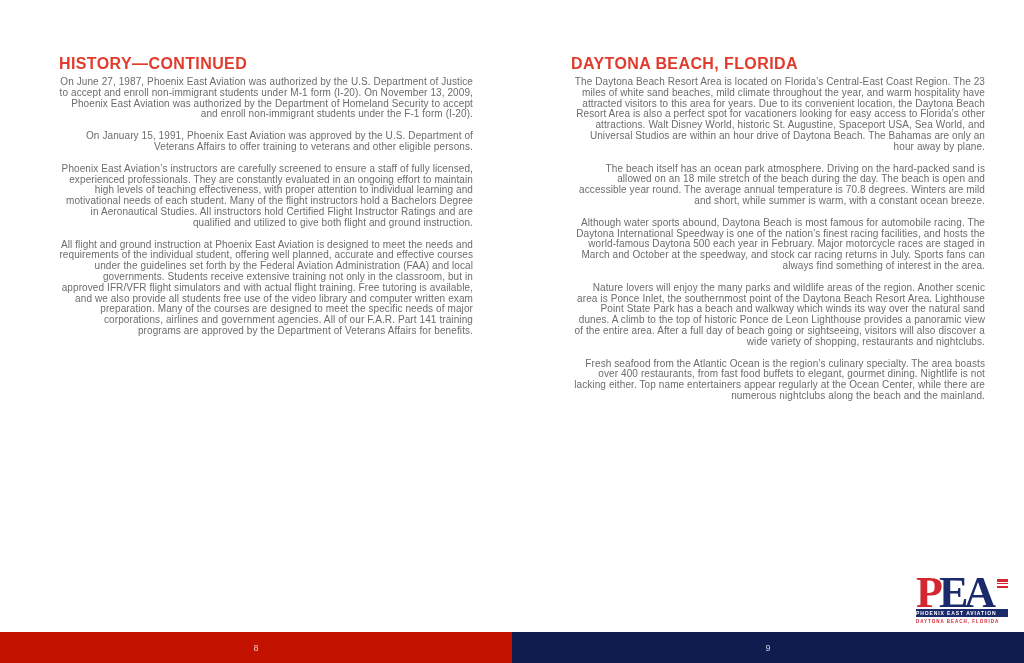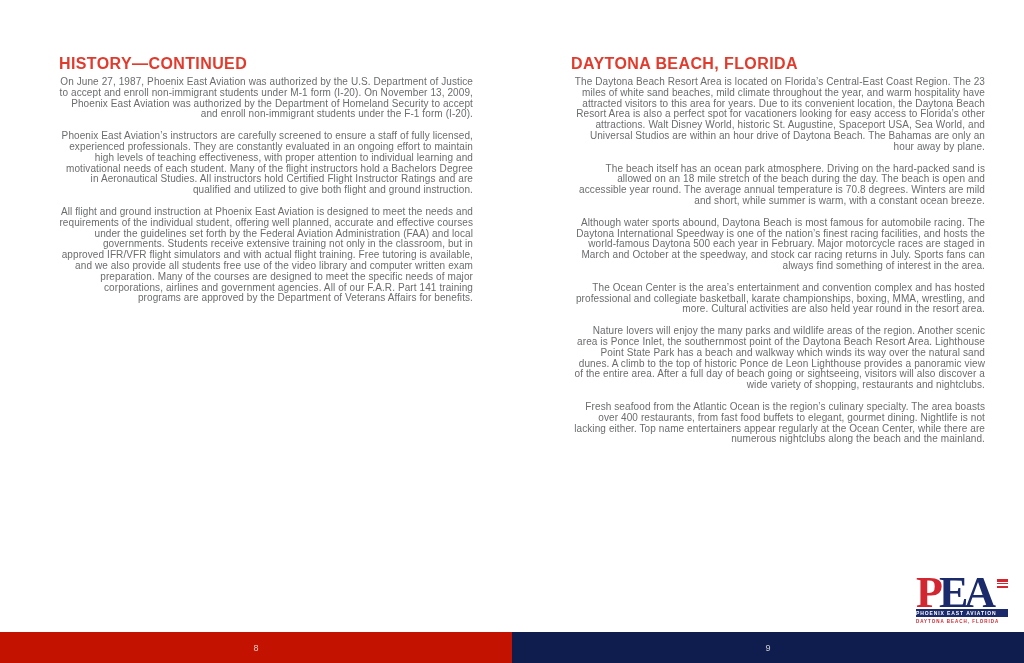--- a/index.html
+++ b/index.html
@@ -105,30 +105,30 @@
   }
   .footer-half.red  { background: #c41200; }
   .footer-half.navy { background: #0e1d4e; }
 </style>
 </head>
 <body>
 
 <section class="column left">
   <h1 class="col-heading">HISTORY—CONTINUED</h1>
   <p>On June 27, 1987, Phoenix East Aviation was authorized by the U.S. Department of Justice to accept and enroll non-immigrant students under M-1 form (I-20). On November 13, 2009, Phoenix East Aviation was authorized by the Department of Homeland Security to accept and enroll non-immigrant students under the F-1 form (I-20).</p>
+  <p>On January 15, 1991, Phoenix East Aviation was approved by the U.S. Department of Veterans Affairs to offer training to veterans and other eligible persons.</p>
   <p>Phoenix East Aviation’s instructors are carefully screened to ensure a staff of fully licensed, experienced professionals. They are constantly evaluated in an ongoing effort to maintain high levels of teaching effectiveness, with proper attention to individual learning and motivational needs of each student. Many of the flight instructors hold a Bachelors Degree in Aeronautical Studies. All instructors hold Certified Flight Instructor Ratings and are qualified and utilized to give both flight and ground instruction.</p>
   <p>All flight and ground instruction at Phoenix East Aviation is designed to meet the needs and requirements of the individual student, offering well planned, accurate and effective courses under the guidelines set forth by the Federal Aviation Administration (FAA) and local governments. Students receive extensive training not only in the classroom, but in approved IFR/VFR flight simulators and with actual flight training. Free tutoring is available, and we also provide all students free use of the video library and computer written exam preparation. Many of the courses are designed to meet the specific needs of major corporations, airlines and government agencies. All of our F.A.R. Part 141 training programs are approved by the Department of Veterans Affairs for benefits.</p>
 </section>
 
 <section class="column right">
   <h1 class="col-heading">DAYTONA BEACH, FLORIDA</h1>
   <p>The Daytona Beach Resort Area is located on Florida’s Central-East Coast Region. The 23 miles of white sand beaches, mild climate throughout the year, and warm hospitality have attracted visitors to this area for years. Due to its convenient location, the Daytona Beach Resort Area is also a perfect spot for vacationers looking for easy access to Florida’s other attractions. Walt Disney World, historic St. Augustine, Spaceport USA, Sea World, and Universal Studios are within an hour drive of Daytona Beach. The Bahamas are only an hour away by plane.</p>
   <p>The beach itself has an ocean park atmosphere. Driving on the hard-packed sand is allowed on an 18 mile stretch of the beach during the day. The beach is open and accessible year round. The average annual temperature is 70.8 degrees. Winters are mild and short, while summer is warm, with a constant ocean breeze.</p>
   <p>Although water sports abound, Daytona Beach is most famous for automobile racing. The Daytona International Speedway is one of the nation’s finest racing facilities, and hosts the world-famous Daytona 500 each year in February. Major motorcycle races are staged in March and October at the speedway, and stock car racing returns in July. Sports fans can always find something of interest in the area.</p>
-  <p>The Ocean Center is the area’s entertainment and convention complex and has hosted professional and collegiate basketball, karate championships, boxing, MMA, wrestling, and more. Cultural activities are also held year round in the resort area.</p>
   <p>Nature lovers will enjoy the many parks and wildlife areas of the region. Another scenic area is Ponce Inlet, the southernmost point of the Daytona Beach Resort Area. Lighthouse Point State Park has a beach and walkway which winds its way over the natural sand dunes. A climb to the top of historic Ponce de Leon Lighthouse provides a panoramic view of the entire area. After a full day of beach going or sightseeing, visitors will also discover a wide variety of shopping, restaurants and nightclubs.</p>
   <p>Fresh seafood from the Atlantic Ocean is the region’s culinary specialty. The area boasts over 400 restaurants, from fast food buffets to elegant, gourmet dining. Nightlife is not lacking either. Top name entertainers appear regularly at the Ocean Center, while there are numerous nightclubs along the beach and the mainland.</p>
 </section>
 
 <div class="logo">
   <div class="logo-letters">
     <span class="lp">P</span><span class="le">E</span><span class="la">A</span>
     <span class="logo-badge"></span>
   </div>
   <div class="logo-bar">PHOENIX EAST AVIATION</div>

